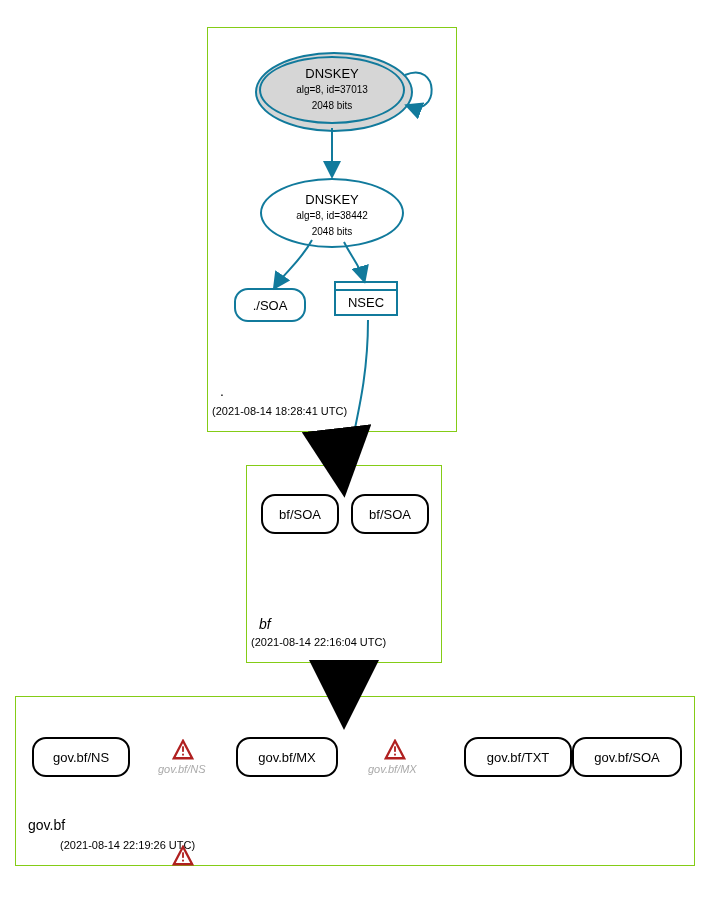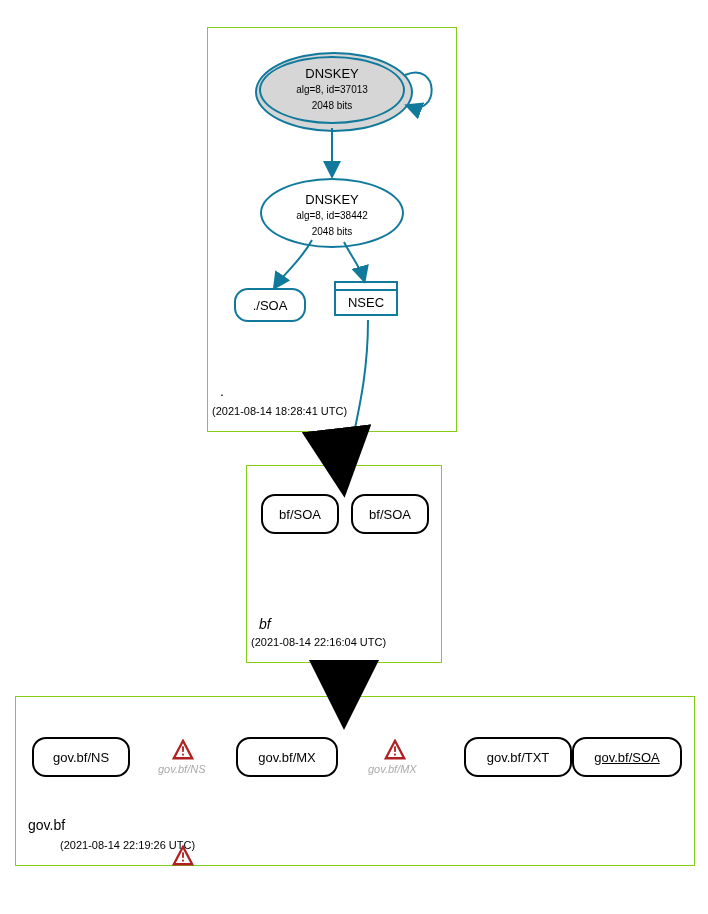--- a/index.html
+++ b/index.html
@@ -201,21 +201,21 @@
       <polygon points="12,2 22,21 2,21" fill="#fff" stroke="#b02020" stroke-width="2.5"></polygon>
       <rect x="11" y="8" width="2" height="6" fill="#b02020"></rect>
       <rect x="11" y="16" width="2" height="2" fill="#b02020"></rect>
     </svg>
   </div>
   <div class="warn-label" style="top:66px; left:352px;">gov.bf/MX</div>
 
   <div class="rr-node rr-bw" style="top:40px; left:436px; width:108px; height:40px;margin-left:12px;">
     <span>gov.bf/TXT</span>
   </div>
-  <div class="rr-node rr-bw" style="top:40px; left:556px; width:110px; height:40px;text-decoration:underline;">
+  <div class="rr-node rr-bw" style="top:40px; left:556px; width:110px; height:40px;">
     <span>gov.bf/SOA</span>
   </div>
 
   <div class="warn-icon" style="top:148px; left:156px;">
     <svg viewBox="0 0 24 24" width="22" height="22">
       <polygon points="12,2 22,21 2,21" fill="#fff" stroke="#b02020" stroke-width="2.5"></polygon>
       <rect x="11" y="8" width="2" height="6" fill="#b02020"></rect>
       <rect x="11" y="16" width="2" height="2" fill="#b02020"></rect>
     </svg>
   </div>

